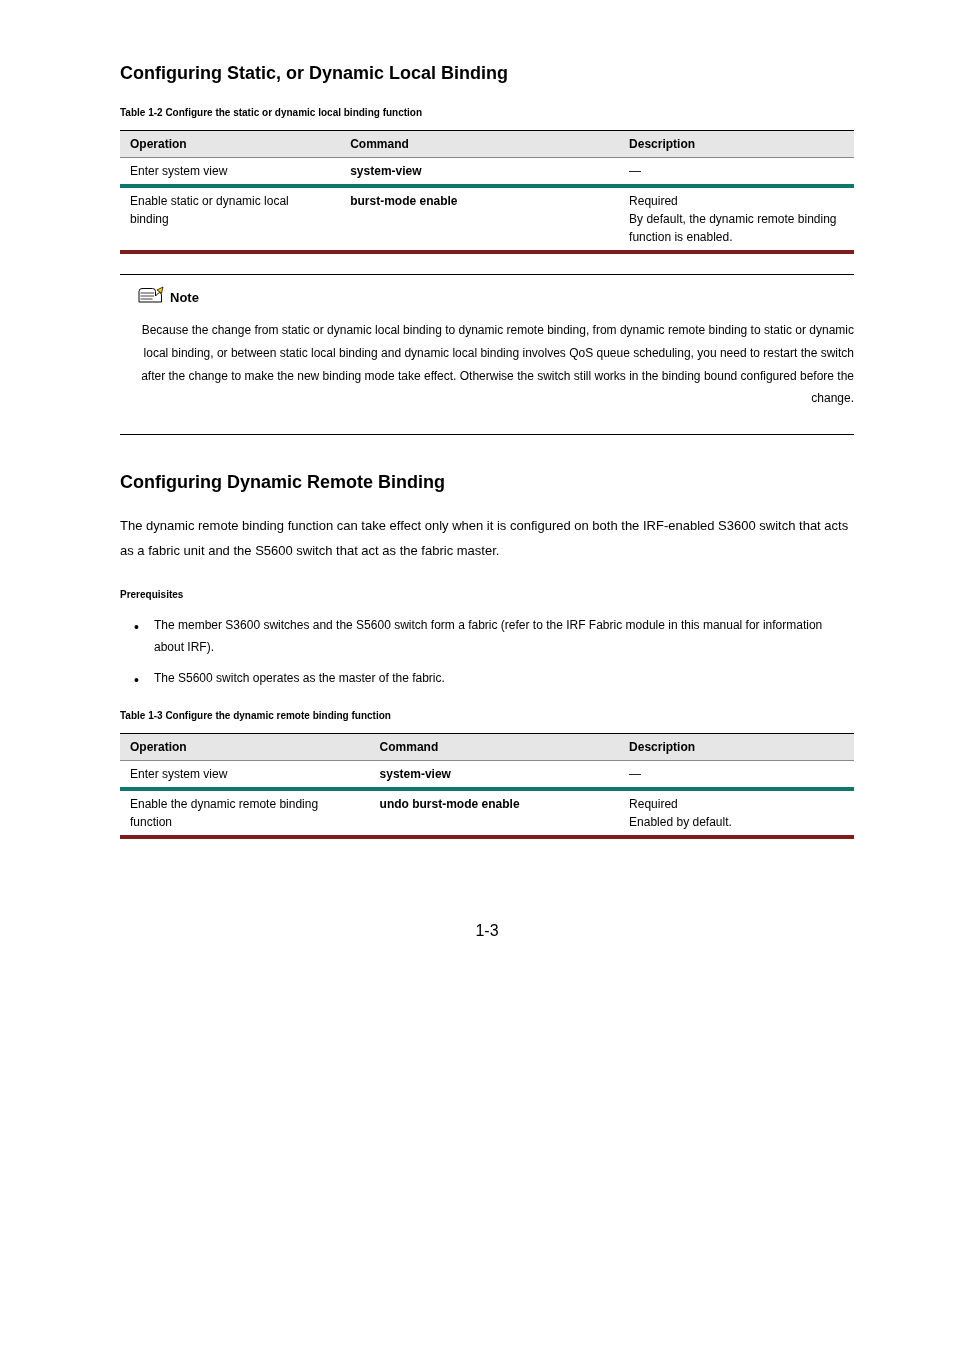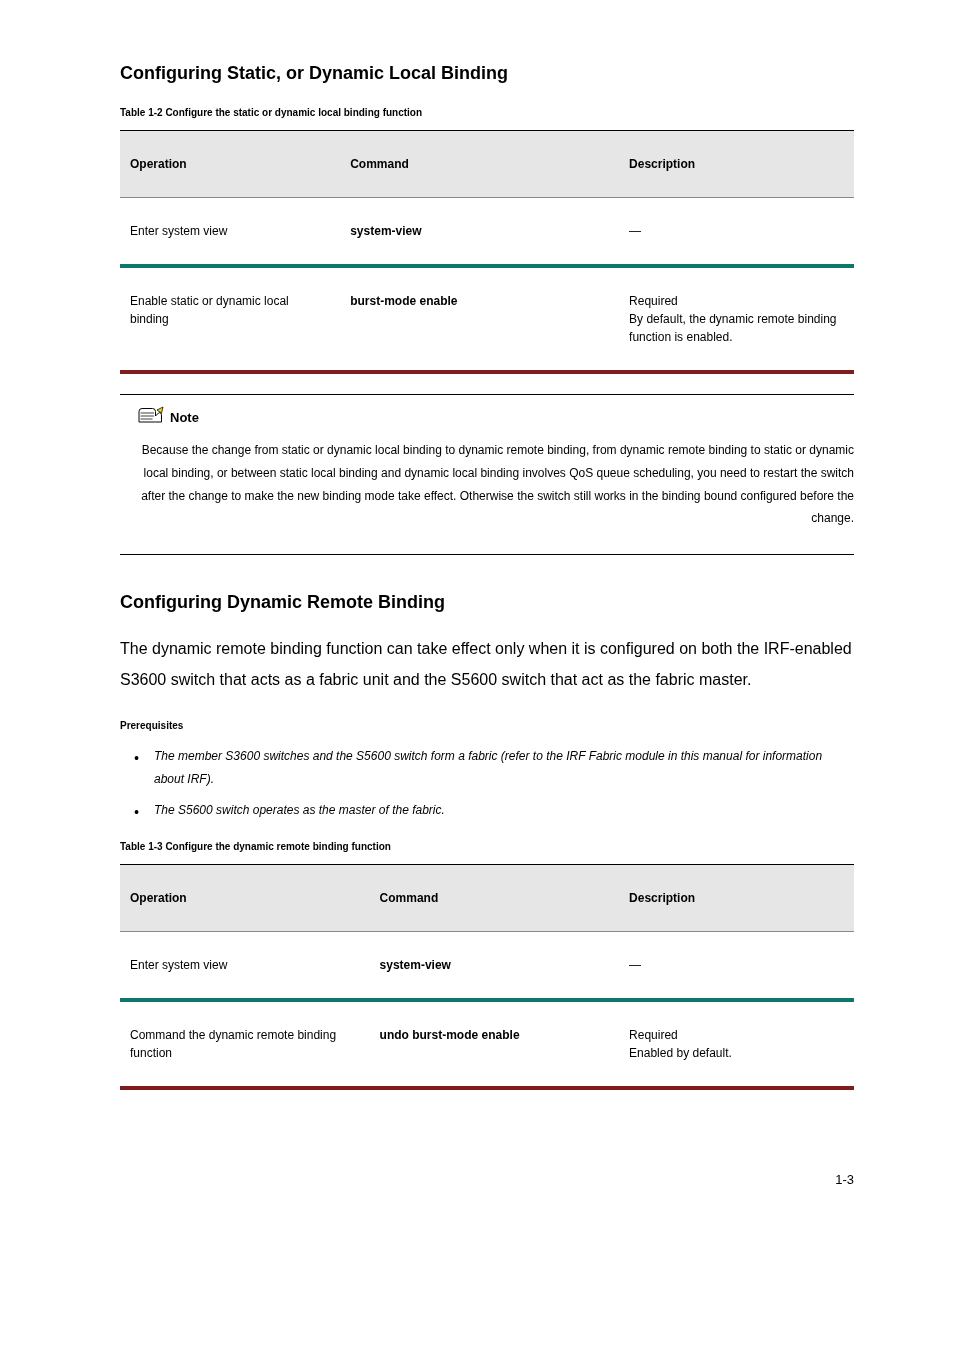--- a/index.html
+++ b/index.html
@@ -23,21 +23,21 @@
     font-size: 10px;
     margin-bottom: 10px;
   }
   table {
     width: 100%;
     border-collapse: collapse;
     margin-bottom: 20px;
   }
   th, td {
     text-align: left;
-    padding: 24px 10px;
+    padding: 4px 10px;
     vertical-align: top;
     font-size: 12px;
   }
   th {
     background: #e6e6e6;
     font-weight: bold;
     border-top: 1px solid #000;
     border-bottom: 1px solid #888;
   }
   td {
@@ -72,51 +72,50 @@
   .note-label {
     font-weight: bold;
     font-size: 13px;
   }
   .note-text {
     font-size: 12px;
     line-height: 1.9;
     text-align: right;
   }
   .body-text {
-    font-size: 16px;
+    font-size: 13px;
     line-height: 1.9;
     margin-bottom: 12px;
   }
   .prereq-title {
     font-size: 10px;
     font-weight: bold;
     margin: 23px 0 12px 0;
   }
   ul.bullets {
     list-style: none;
     margin: 0 0 18px 14px;
   }
   ul.bullets li {
     position: relative;
     padding-left: 20px;
     font-size: 12px;
     line-height: 1.9;
     margin-bottom: 8px;
-    font-style: italic;
   }
   ul.bullets li::before {
     content: "\2022";
     position: absolute;
     left: 0;
     top: 0;
     font-size: 14px;
   }
   .page-num {
-    text-align: right;
-    font-size: 13px;
+    text-align: center;
+    font-size: 16px;
     margin-top: 80px;
   }
   .col-op { width: 30%; }
   .col-cmd { width: 38%; }
   .col-desc { width: 32%; }
   .col-op2 { width: 34%; }
   .col-cmd2 { width: 34%; }
   .col-desc2 { width: 32%; }
 </style>
 </head>
@@ -190,21 +189,21 @@
       <th class="col-desc2">Description</th>
     </tr>
   </thead>
   <tbody>
     <tr>
       <td>Enter system view</td>
       <td><b>system-view</b></td>
       <td>—</td>
     </tr>
     <tr>
-      <td>Command the dynamic remote binding function</td>
+      <td>Enable the dynamic remote binding function</td>
       <td><b>undo burst-mode enable</b></td>
       <td style="white-space:pre-line">Required
 Enabled by default.</td>
     </tr>
   </tbody>
 </table>
 
 <div class="page-num">1-3</div>
 
 </body></html>

